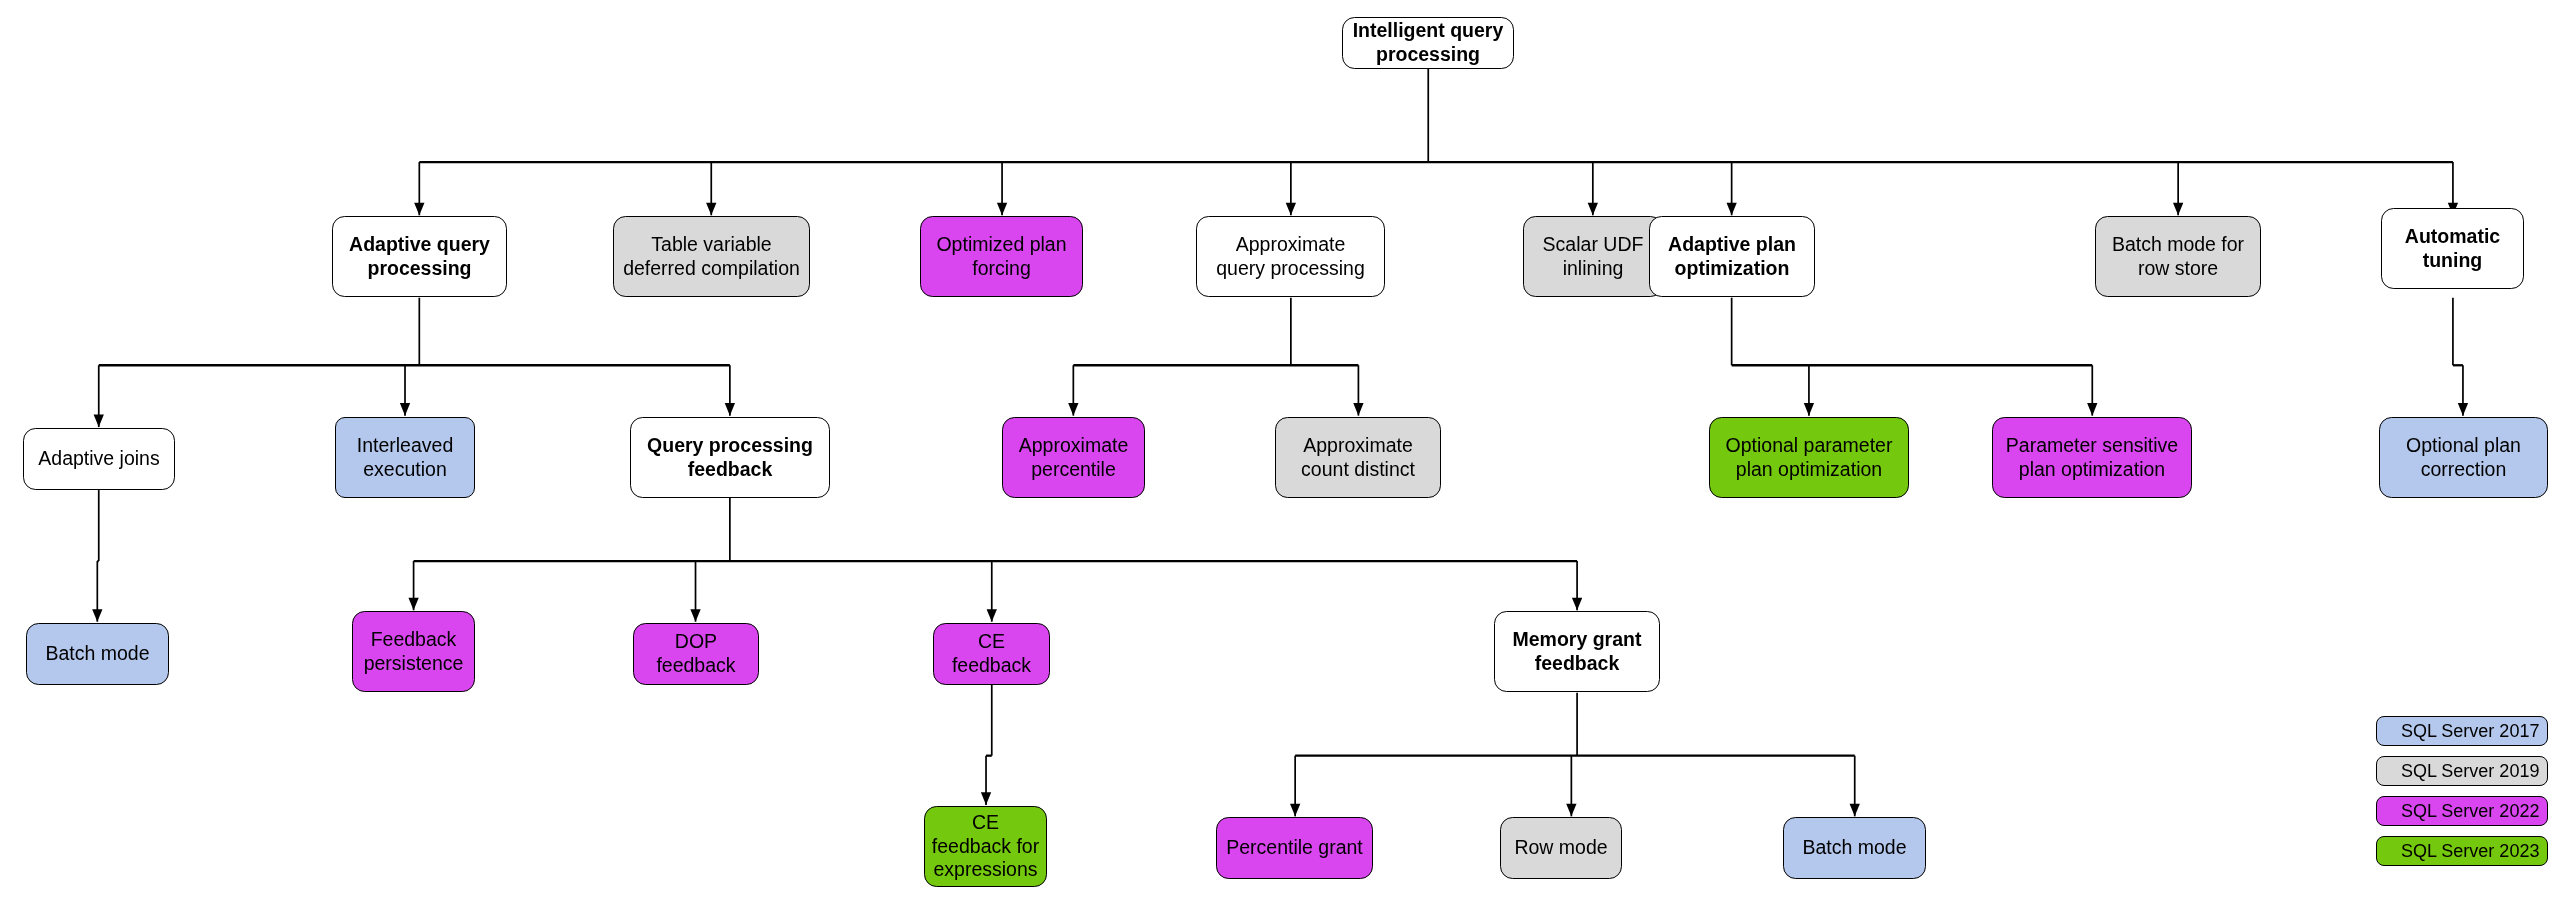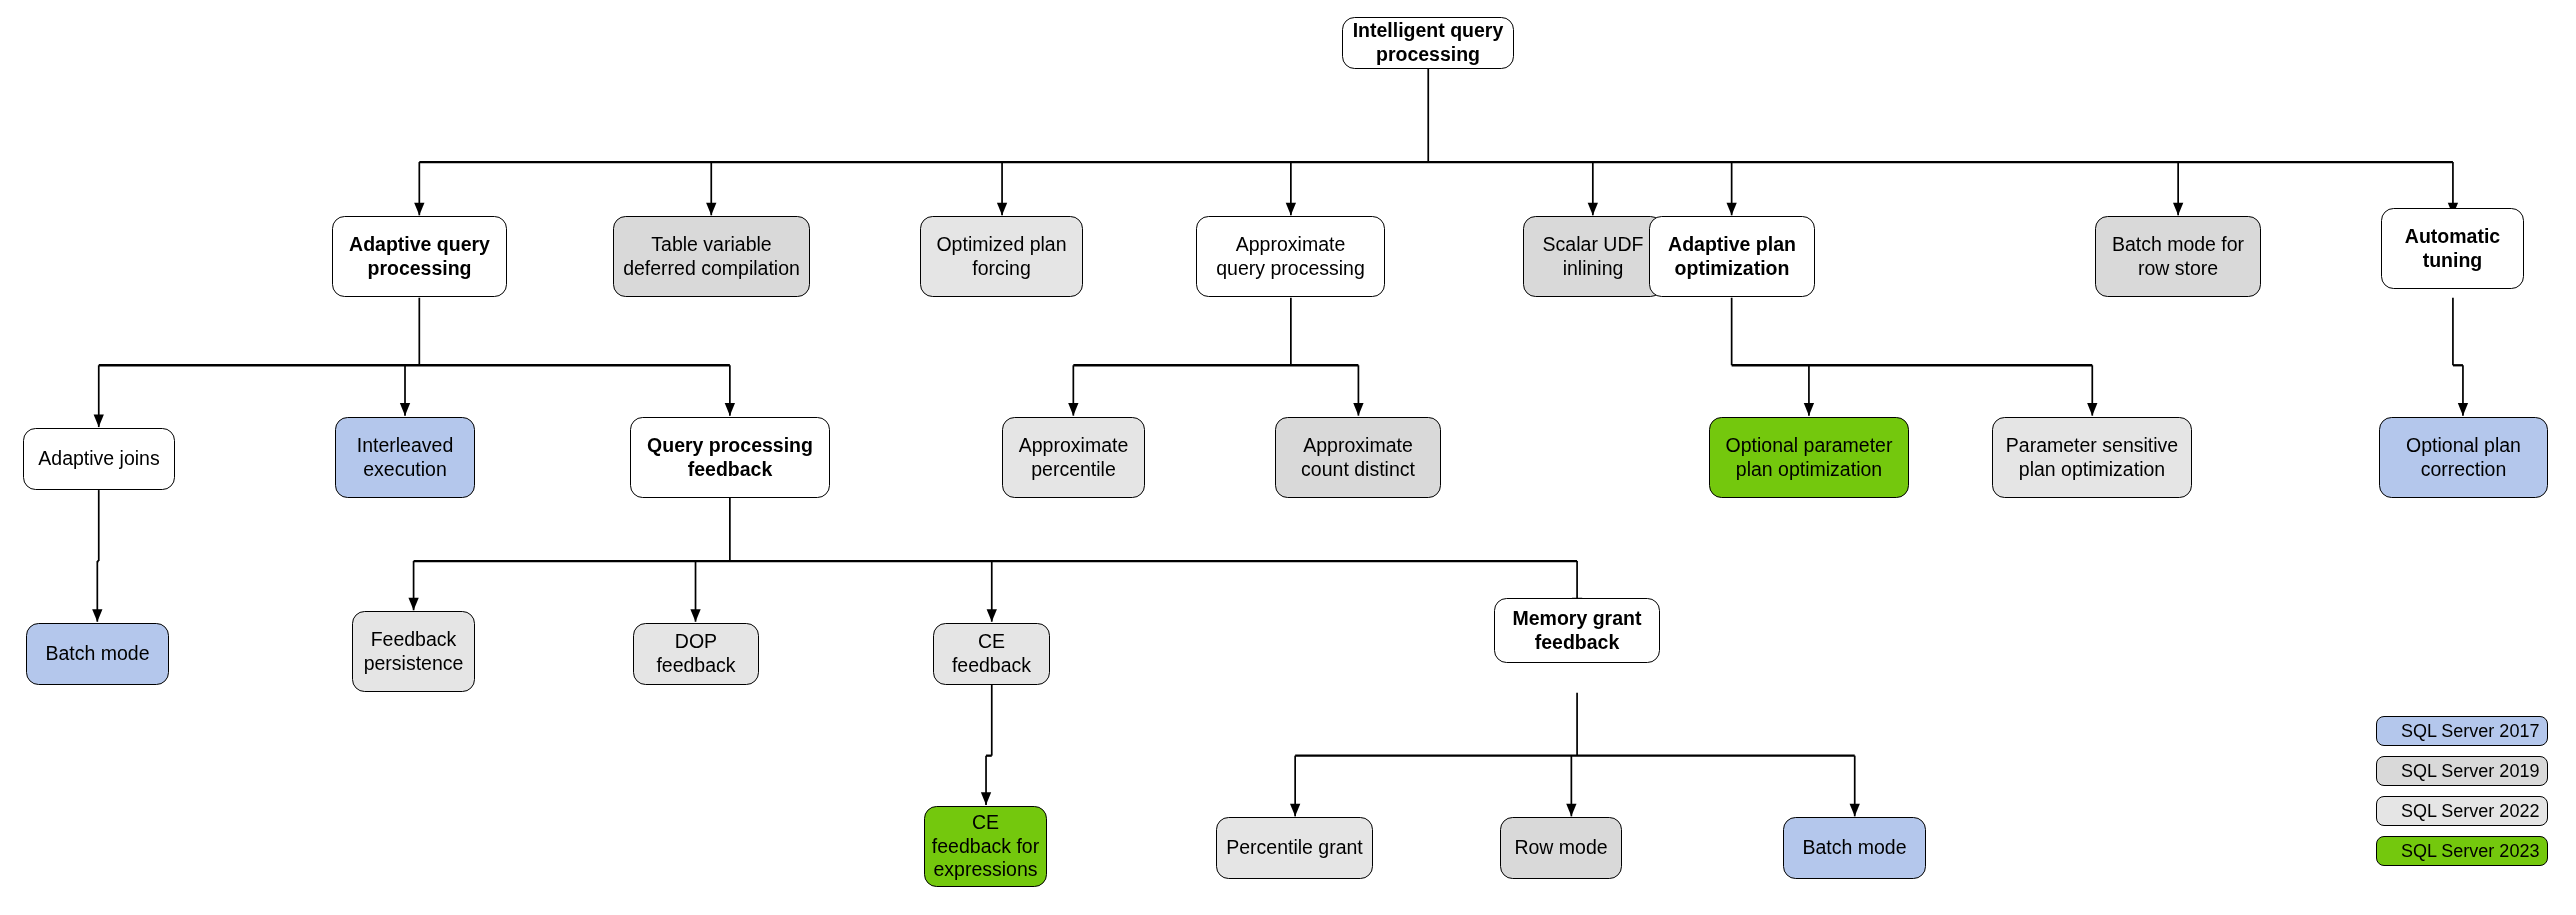--- a/index.html
+++ b/index.html
@@ -35,21 +35,21 @@
     font-size: 19.5px;
     line-height: 1.22;
     padding: 2.3px 5.7px;
     white-space: pre-line;
     font-family: "Liberation Sans", sans-serif;
   }
   .node.root { font-weight: bold; }
   .fill-white { background: #ffffff; }
   .fill-blue  { background: #b4c7ec; }
   .fill-gray  { background: #d9d9d9; }
-  .fill-gold  { background: #e5e5e5; }
+  .fill-gold  { background: #d946ef; }
   .fill-green { background: #74c80d; }
   .legend-item {
     position: absolute;
     box-sizing: border-box;
     border: 1.7px solid #000000;
     border-radius: 8px;
     display: flex;
     align-items: center;
     justify-content: flex-start;
     padding-left: 24px;
@@ -145,40 +145,40 @@
 query processing</div>
       <div class="node fill-gray" style="left: 1523px; top: 216px; width: 140px; height: 81px;">Scalar UDF
 inlining</div>
       <div class="node fill-white root" style="left: 1649px; top: 216px; width: 166px; height: 81px;">Adaptive plan
 optimization</div>
       <div class="node fill-gray" style="left: 2095px; top: 216px; width: 166px; height: 81px;">Batch mode for
 row store</div>
       <div class="node fill-white root" style="left: 2381px; top: 208px; width: 143px; height: 81px;">Automatic
 tuning</div>
       <div class="node fill-white" style="left: 23px; top: 428px; width: 152px; height: 62px;">Adaptive joins</div>
-      <div class="node fill-blue" style="left: 335px; top: 417px; width: 140px; height: 81px;">Interleaved
+      <div class="node fill-blue" style="left: 335px; top: 417px; width: 140px; height: 81px; border-radius: 10px;">Interleaved
 execution</div>
       <div class="node fill-white root" style="left: 630px; top: 417px; width: 200px; height: 81px;">Query processing
 feedback</div>
       <div class="node fill-gold" style="left: 1002px; top: 417px; width: 143px; height: 81px;">Approximate
 percentile</div>
       <div class="node fill-gray" style="left: 1275px; top: 417px; width: 166px; height: 81px;">Approximate
 count distinct</div>
       <div class="node fill-green" style="left: 1709px; top: 417px; width: 200px; height: 81px;">Optional parameter
 plan optimization</div>
       <div class="node fill-gold" style="left: 1992px; top: 417px; width: 200px; height: 81px;">Parameter sensitive
 plan optimization</div>
       <div class="node fill-blue" style="left: 2379px; top: 417px; width: 169px; height: 81px;">Optional plan
 correction</div>
       <div class="node fill-blue" style="left: 26px; top: 623px; width: 143px; height: 62px;">Batch mode</div>
       <div class="node fill-gold" style="left: 352px; top: 611px; width: 123px; height: 81px;">Feedback
 persistence</div>
       <div class="node fill-gold" style="left: 633px; top: 623px; width: 126px; height: 62px;">DOP feedback</div>
       <div class="node fill-gold" style="left: 933px; top: 623px; width: 117px; height: 62px;">CE feedback</div>
-      <div class="node fill-white root" style="left: 1494px; top: 598px; width: 166px; height: 65px;">Memory grant
+      <div class="node fill-white root" style="left: 1494px; top: 611px; width: 166px; height: 81px;">Memory grant
 feedback</div>
       <div class="node fill-green" style="left: 924px; top: 806px; width: 123px; height: 81px;">CE feedback for
 expressions</div>
       <div class="node fill-gold" style="left: 1216px; top: 817px; width: 157px; height: 62px;">Percentile grant</div>
       <div class="node fill-gray" style="left: 1500px; top: 817px; width: 122px; height: 62px;">Row mode</div>
       <div class="node fill-blue" style="left: 1783px; top: 817px; width: 143px; height: 62px;">Batch mode</div>
     </div>
   <div id="legend">
       <div class="legend-item fill-blue" style="left: 2376px; top: 716px; width: 172px; height: 30px;">SQL Server 2017</div>
       <div class="legend-item fill-gray" style="left: 2376px; top: 756px; width: 172px; height: 30px;">SQL Server 2019</div>

